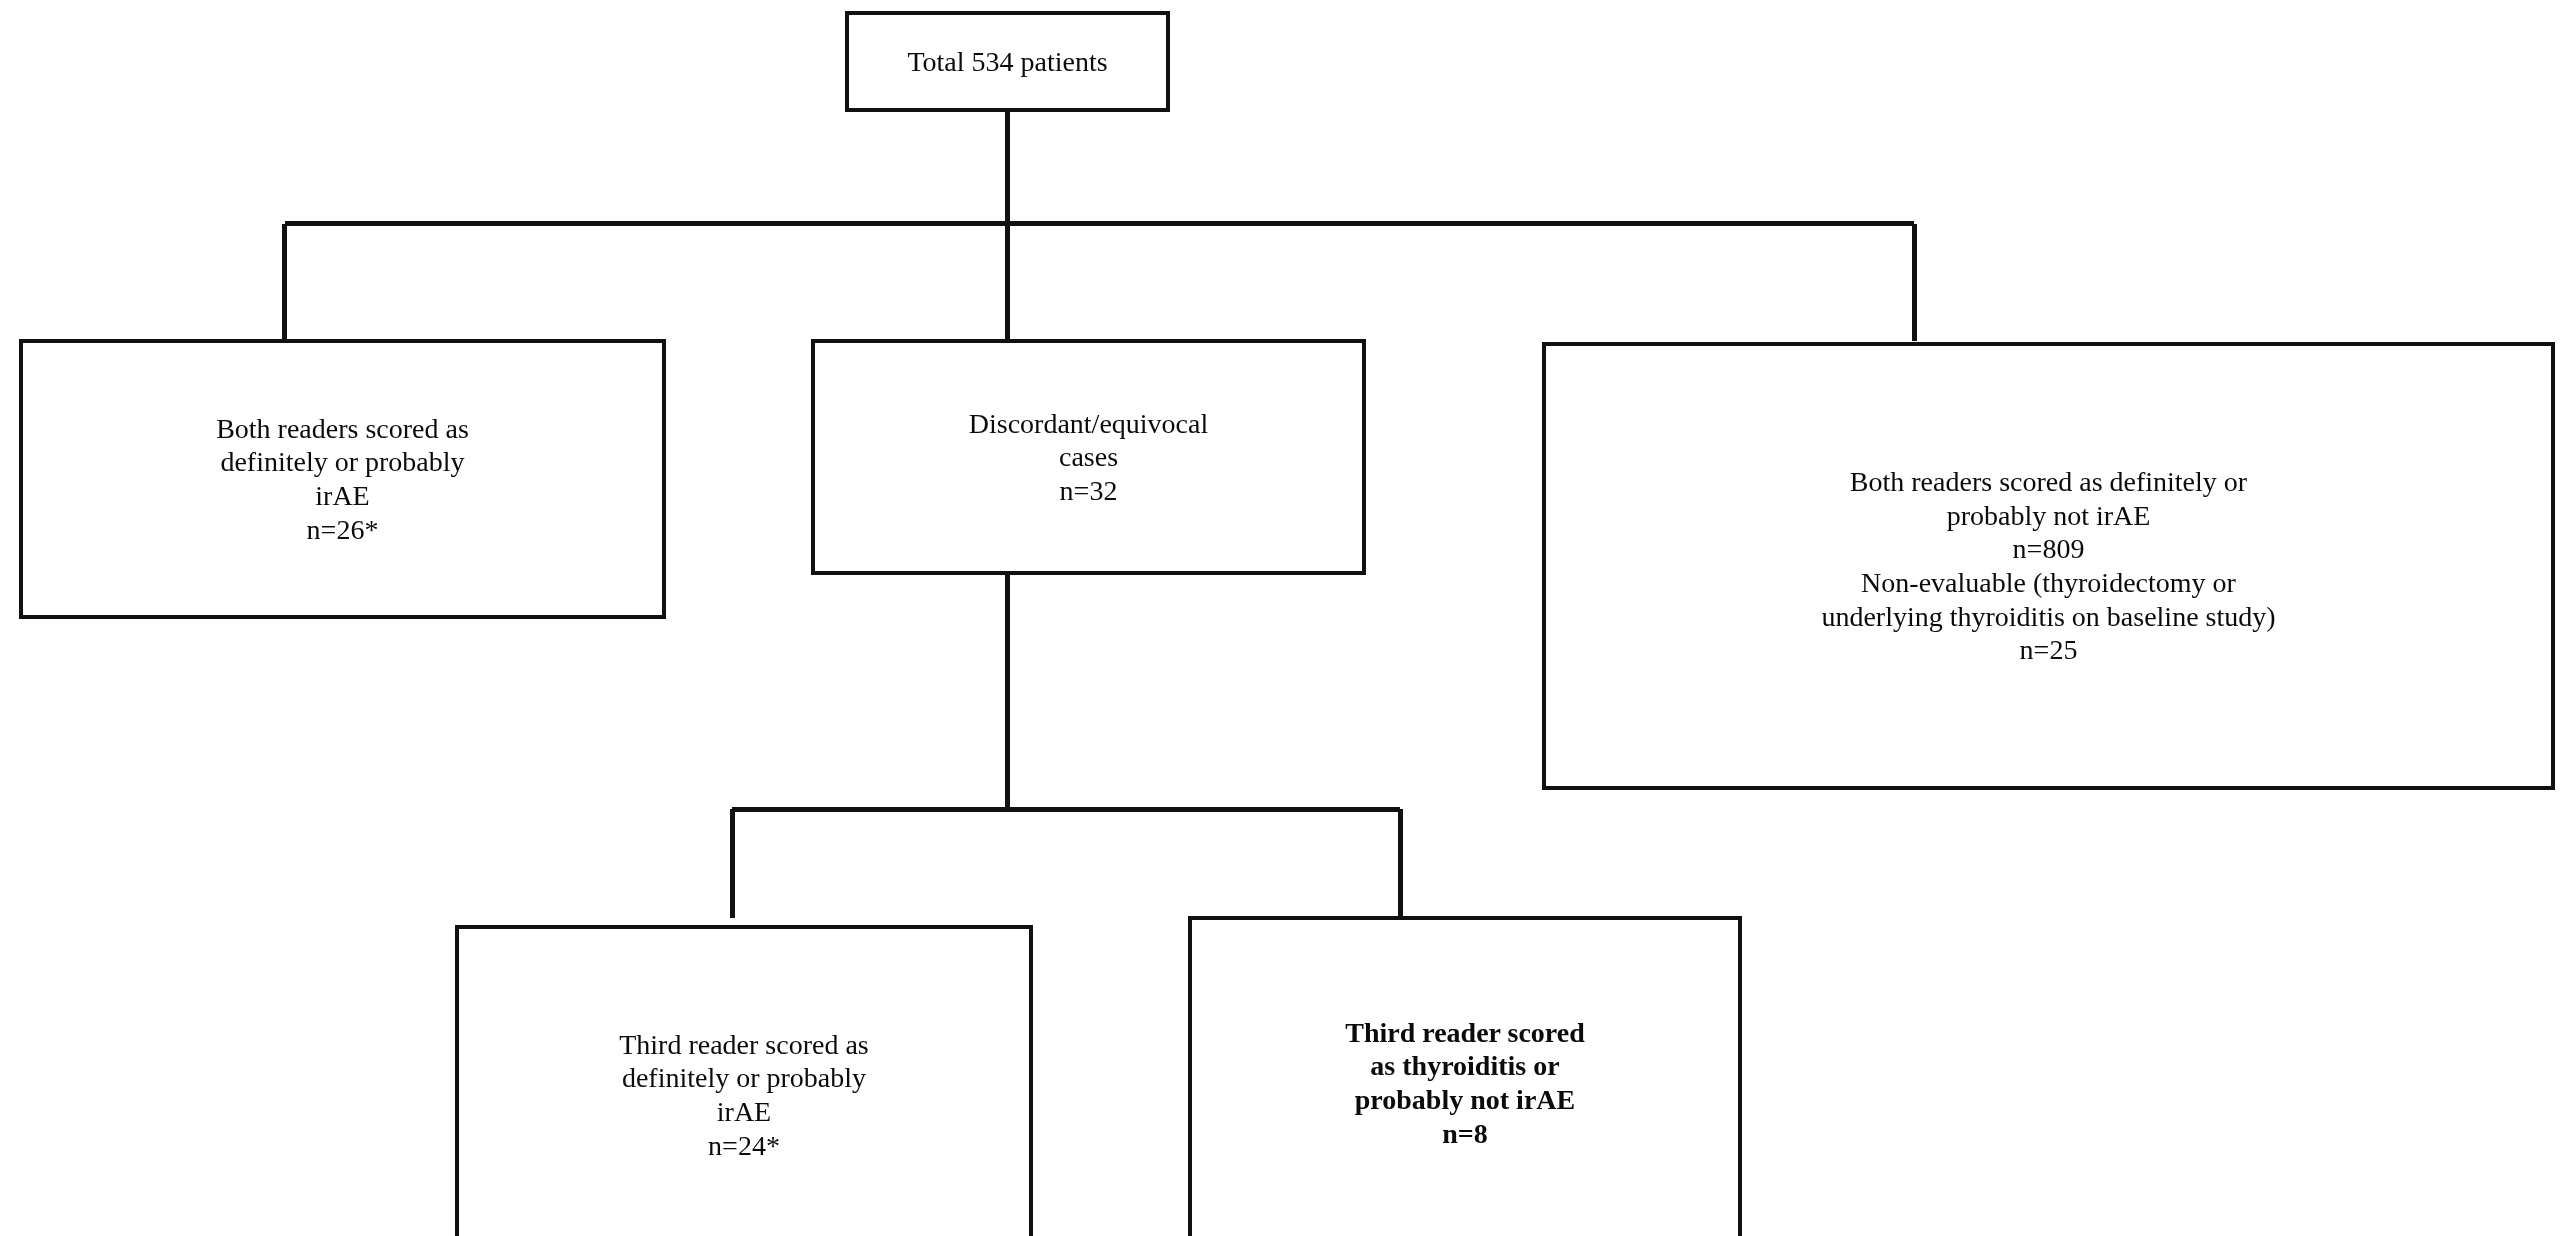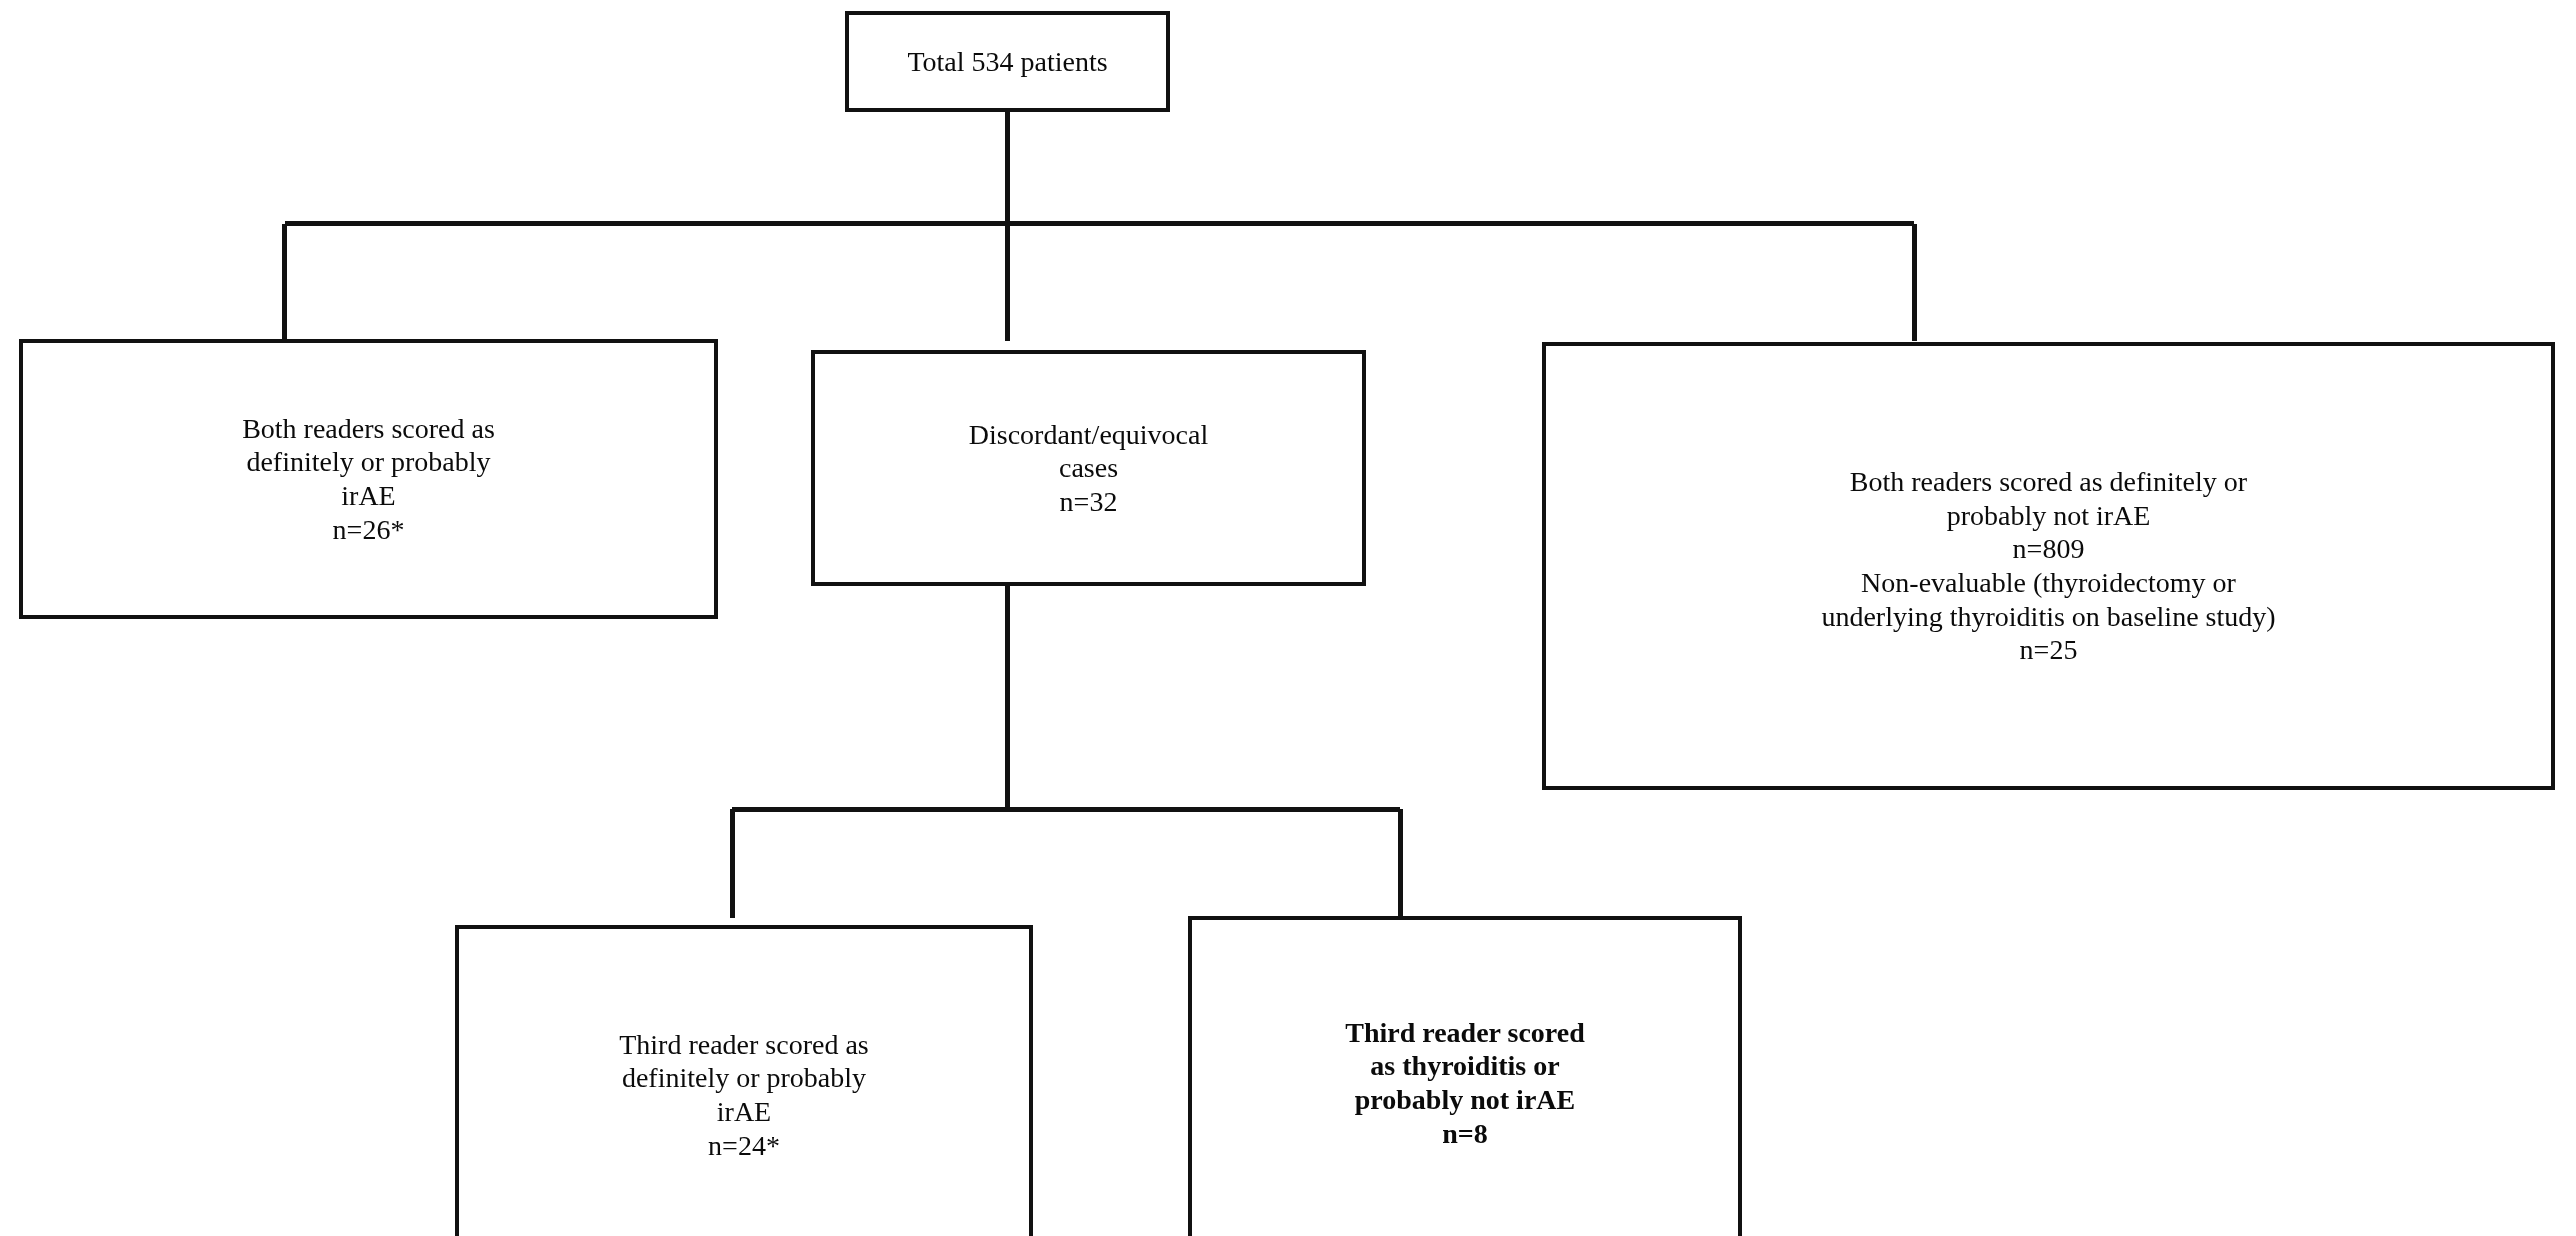--- a/index.html
+++ b/index.html
@@ -37,22 +37,22 @@
     line-height: 1.20;
     padding: 4.2px 9.7px;
   }
   .node .line {
     display: block;
     white-space: nowrap;
   }
 
   
   #node-total        { left: 845px; top:   11px; width: 325px;  height: 101px; }
-  #node-both-irae    { left:   19px; top:  339px; width: 699px;  height: 280px; text-align: right; }
-  #node-discordant   { left: 811px; top:  350px; width: 555px;  height: 236px; }
+  #node-both-irae    { left:   19px; top:  339px; width: 647px;  height: 280px; text-align: right; }
+  #node-discordant   { left: 811px; top:  339px; width: 555px;  height: 236px; }
   #node-both-not     { left: 1542px; top:  342px; width: 1013px; height: 448px; }
   #node-third-irae   { left:  455px; top: 916px; width: 578px;  height: 340px; margin-top: 9px; }
   #node-third-not    { left: 1188px; top: 916px; width: 554px;  height: 334px; font-weight: bold; }
 </style>
 </head>
 <body>
 
 <div id="canvas">
 
   <svg class="connectors" viewBox="0 0 3711 1782" preserveAspectRatio="none" aria-hidden="true">

